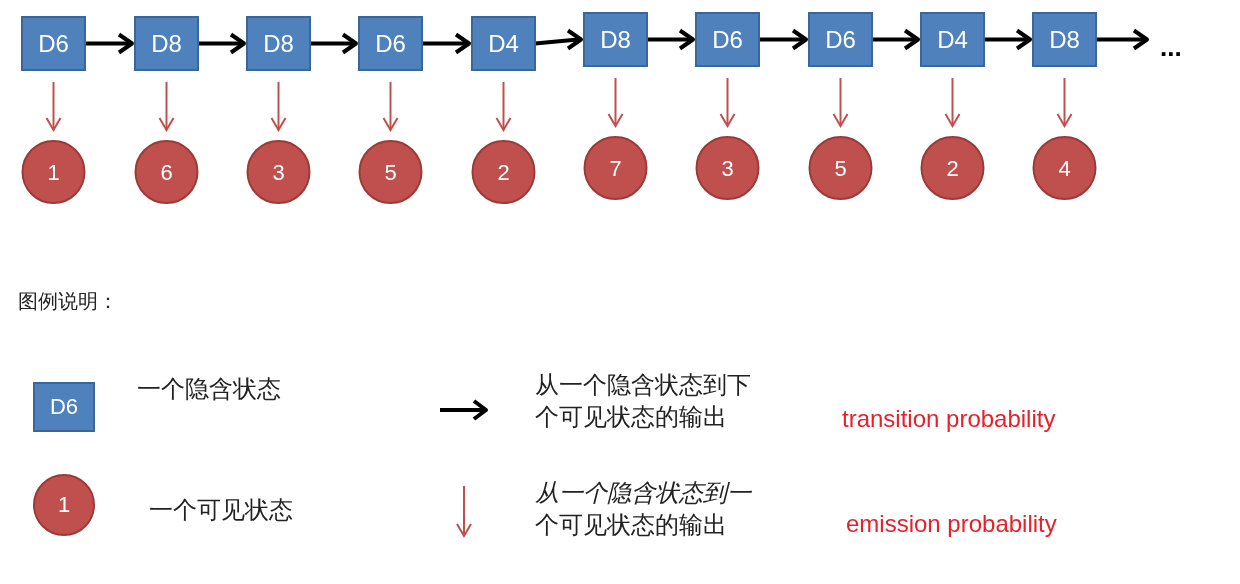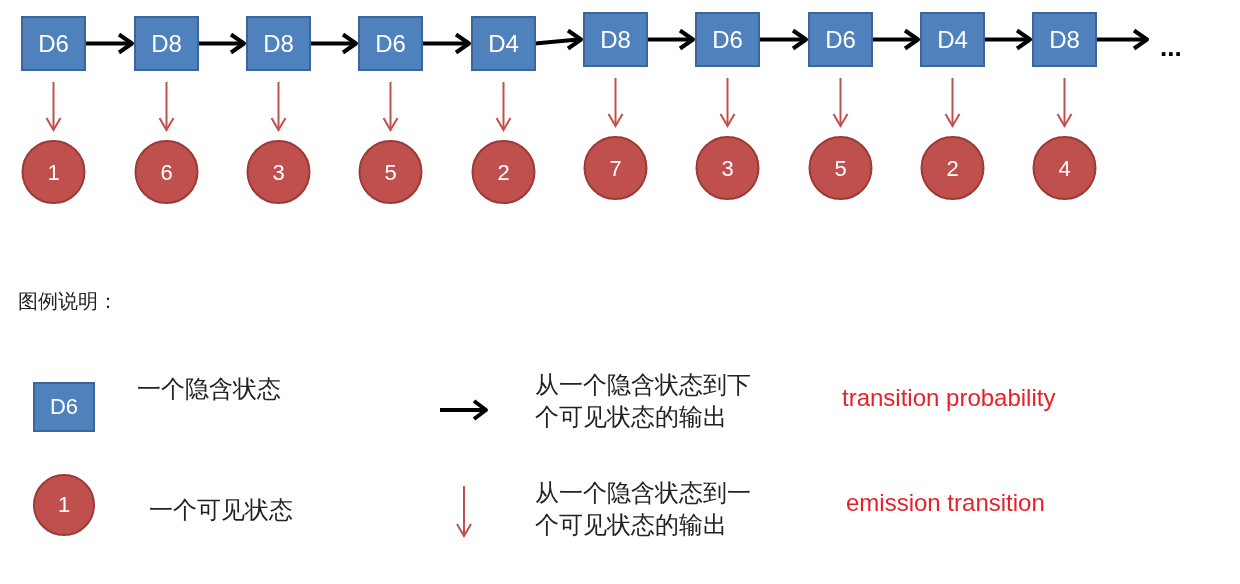--- a/index.html
+++ b/index.html
@@ -3,21 +3,21 @@
 <meta charset="utf-8">
 <style>
   html, body { margin:0; padding:0; background:#ffffff; }
   body { width:1240px; height:584px; position:relative; overflow:hidden;
          font-family:"DejaVu Sans", sans-serif; }
   svg#chain { position:absolute; left:0; top:0; }
   .state-text { fill:#ffffff; font-family:"Liberation Sans", sans-serif; font-size:24px; }
   .obs-text { fill:#ffffff; font-family:"Liberation Sans", sans-serif; font-size:22px; }
   .legend-title { position:absolute; left:18px; top:288px; font-size:20px; color:#222; }
   .leg-text { position:absolute; font-size:24px; color:#222; line-height:30px; white-space:nowrap; }
-  .leg-en { position:absolute; font-family:"Liberation Sans", sans-serif; font-size:24px; color:#e8202a; white-space:nowrap; }
+  .leg-en { position:absolute; font-family:"Liberation Sans", sans-serif; font-size:24px; color:#e8202a; white-space:nowrap;margin-top:21px; }
   .leg-box { position:absolute; left:33px; top:382px; width:62px; height:50px; background:#4f81bd;
              border:2px solid #3a679b; box-sizing:border-box; color:#fff; display:flex; align-items:center;
              justify-content:center; font-family:"Liberation Sans", sans-serif; font-size:22px; }
   .leg-circle { position:absolute; left:33px; top:474px; width:62px; height:62px; border-radius:50%;
              background:#c0504d; border:2px solid #9c3a38; box-sizing:border-box; color:#fff; display:flex;
              align-items:center; justify-content:center; font-family:"Liberation Sans", sans-serif; font-size:22px; }
 </style>
 </head>
 <body>
 
@@ -214,15 +214,15 @@
   <path d="M38,3 L50,12 L38,21" fill="none" stroke="#000" stroke-width="4" stroke-linejoin="round"></path>
 </svg>
 <div class="leg-text" style="left:535px; top:370px;">从一个隐含状态到下</div>
 <div class="leg-text" style="left:535px; top:402px;">个可见状态的输出</div>
 <div class="leg-en" style="left:842px; top:384px;">transition probability</div>
 
 <svg style="position:absolute; left:452px; top:484px;" width="24" height="56">
   <line x1="12" y1="2" x2="12" y2="50" stroke="#c0504d" stroke-width="2"></line>
   <path d="M5,40 L12,52 L19,40" fill="none" stroke="#c0504d" stroke-width="2"></path>
 </svg>
-<div class="leg-text" style="left:535px; top:478px;">从一个隐含状态到一</div>
+<div class="leg-text" style="left:535px; top:478px;font-style:italic;">从一个隐含状态到一</div>
 <div class="leg-text" style="left:535px; top:510px;text-align:right;">个可见状态的输出</div>
-<div class="leg-en" style="left:846px; top:489px;">emission transition</div>
+<div class="leg-en" style="left:846px; top:489px;">emission probability</div>
 
 </body></html>

